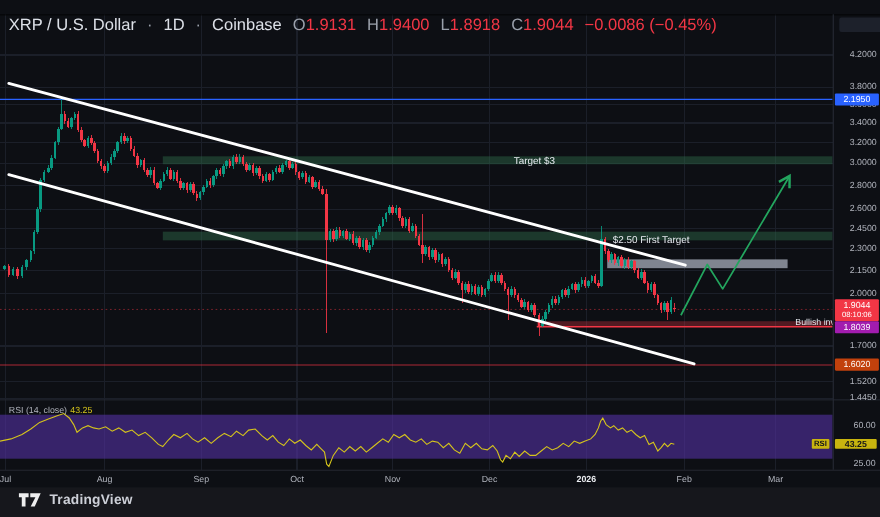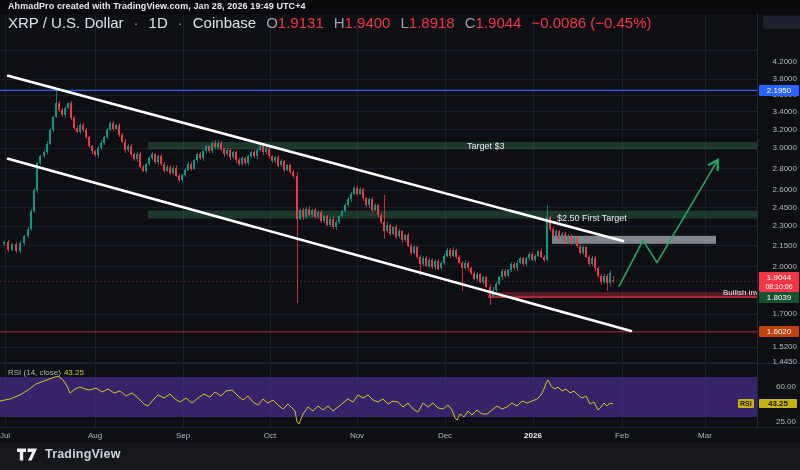--- a/index.html
+++ b/index.html
@@ -49,23 +49,20 @@
   #time-axis .mo.year{color:#eef0f4;font-weight:700;}
   
   #footer{position:absolute;left:0;top:443px;width:800px;height:27px;background:#16171c;z-index:15;}
   #logo{position:absolute;left:17px;top:447px;display:flex;align-items:center;gap:6px;z-index:16;}
   #logo .word{color:#cdd0d8;font-size:12.5px;font-weight:700;letter-spacing:.2px;}
 </style>
 </head>
 <body>
 <div id="stage">
 
-  <div id="attr-bar">
-    <span>AhmadPro created with TradingView.com, Jan 28, 2026 19:49 UTC+4</span>
-  </div>
 
   <div id="chart-layer">
       <svg width="800" height="470" xmlns="http://www.w3.org/2000/svg">
         <defs>
           <clipPath id="cpP">
             <rect x="0" y="13" width="757" height="350"></rect>
           </clipPath>
           <clipPath id="cpR">
             <rect x="0" y="364" width="757" height="63"></rect>
           </clipPath>
@@ -538,21 +535,21 @@
     <span class="pair"><span class="pl">O</span><span class="pv">1.9131</span></span>
     <span class="pair"><span class="pl">H</span><span class="pv">1.9400</span></span>
     <span class="pair"><span class="pl">L</span><span class="pv">1.8918</span></span>
     <span class="pair"><span class="pl">C</span><span class="pv">1.9044</span></span>
     <span class="chg">−0.0086 (−0.45%)</span>
   </div>
 
   <div id="currency-btn">USD</div>
 
   <div id="price-axis">
-      <div class="tick" style="top: 44px; text-align: right;">4.2000</div>
+      <div class="tick" style="top: 32px; text-align: right;">4.2000</div>
       <div class="tick" style="top: 61.2644px;">3.8000</div>
       <div class="tick" style="top: 77.0737px;">3.6000</div>
       <div class="tick" style="top: 93.7868px;">3.4000</div>
       <div class="tick" style="top: 111.513px;">3.2000</div>
       <div class="tick" style="top: 130.384px;">3.0000</div>
       <div class="tick" style="top: 150.558px;">2.8000</div>
       <div class="tick" style="top: 172.227px;">2.6000</div>
       <div class="tick" style="top: 189.603px;">2.4500</div>
       <div class="tick" style="top: 208.076px;">2.3000</div>
       <div class="tick" style="top: 227.796px;">2.1500</div>
@@ -595,20 +592,20 @@
     <span class="word">TradingView</span>
   </div>
 
 <div class="badge" style="background: rgb(41, 98, 255); top: 84.8444px;">
       <div>2.1950</div>
     </div>
     <div class="badge" style="background: rgb(242, 54, 69); top: 272.264px;">
       <div>1.9044</div>
       <div class="sub">08:10:06</div>
     </div>
-    <div class="badge" style="background: #14532d; top: 291.617px;">
+    <div class="badge" style="background: #a21caf; top: 291.617px;">
       <div>1.8039</div>
     </div>
     <div class="badge" style="background: #c2410c; top: 326.324px;">
       <div>1.6020</div>
     </div>
 
 </div>
 
 </body></html>

